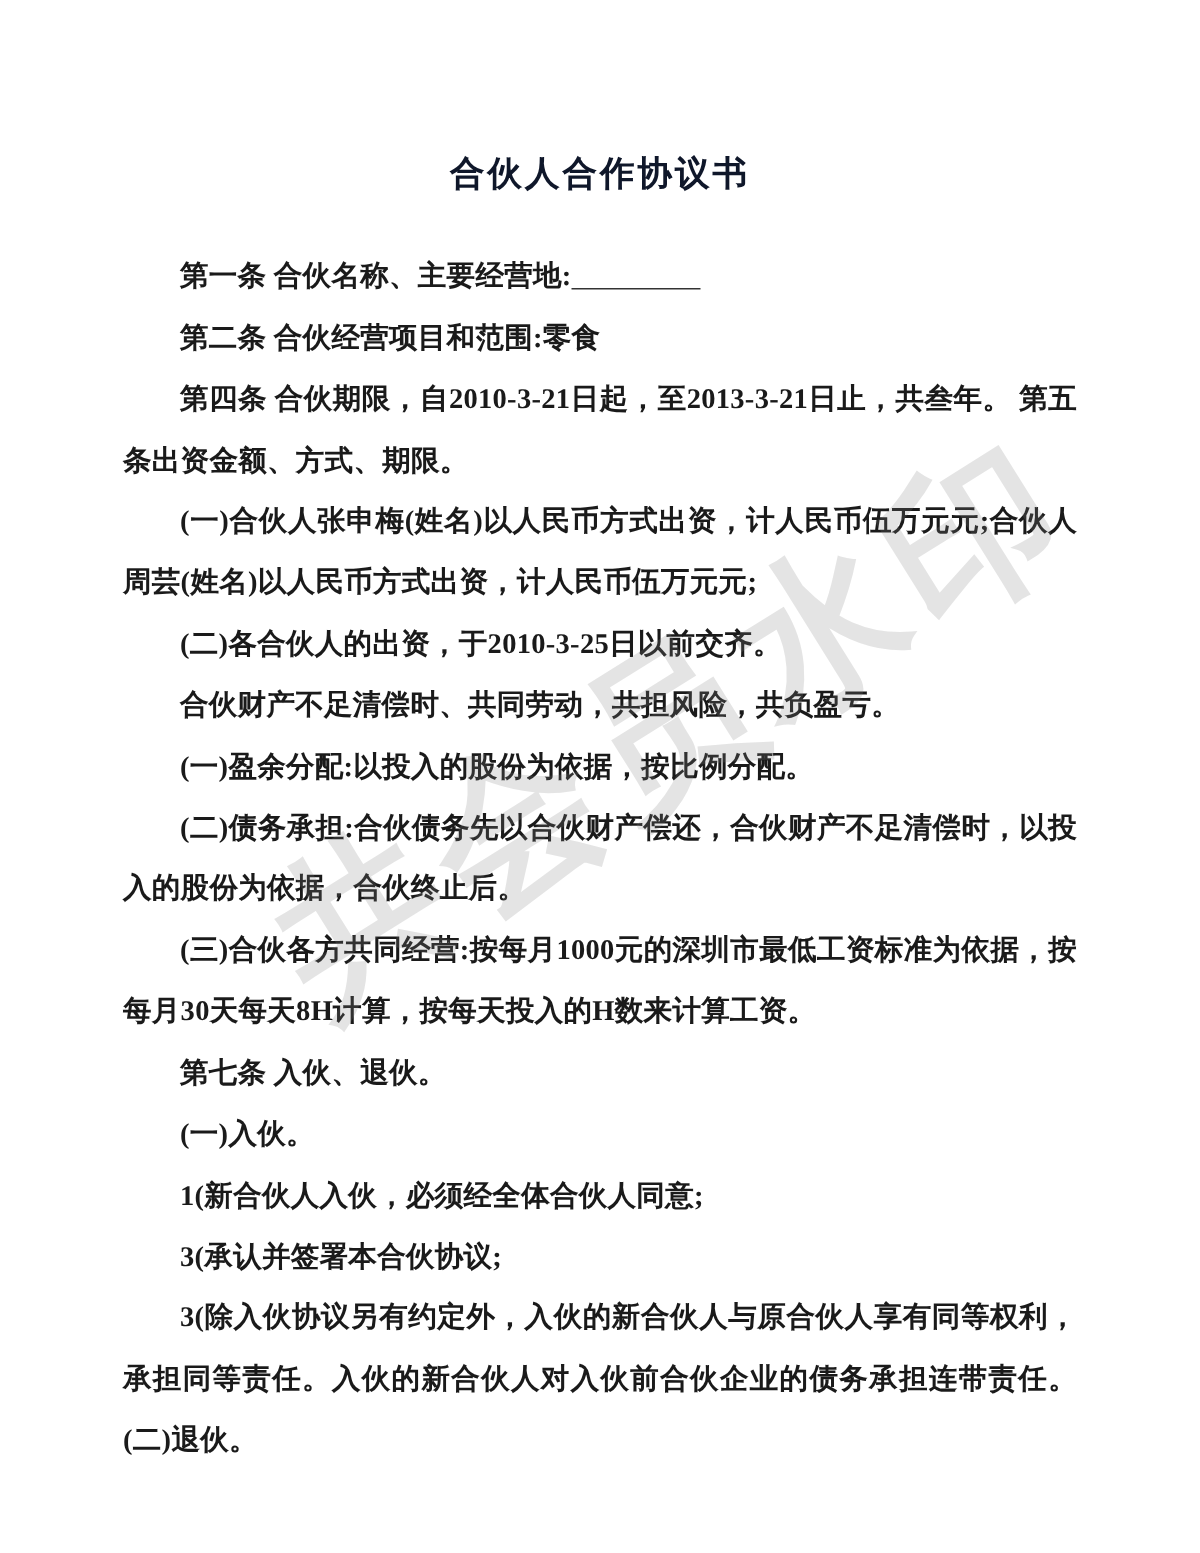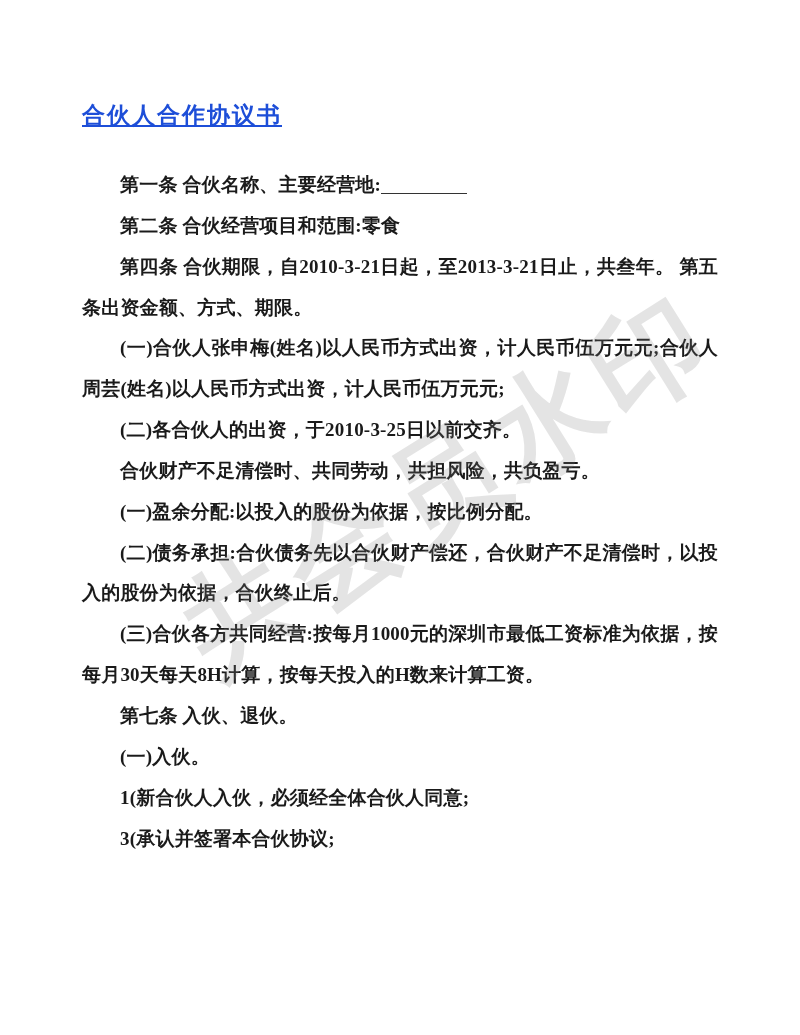--- a/index.html
+++ b/index.html
@@ -17,26 +17,26 @@
   }
   .page {
     position: relative;
     width: 800px;
     height: 1035px;
     background: #ffffff;
     box-sizing: border-box;
     padding: 100px 82px 40px 82px;
   }
   .doc-title {
+    text-align: center;
     font-size: 23px;
     font-weight: bold;
     letter-spacing: 2px;
     margin: 0 0 34px 0;
-    color: #1d4ed8;
-    text-decoration: underline;
+    color: #0f172a;
   }
   .para {
     font-size: 19px;
     line-height: 2.15;
     text-align: justify;
     margin: 0;
     text-indent: 2em;
     color: #1a1a1a;
     letter-spacing: 0.2px;
     font-weight: bold;
@@ -86,14 +86,15 @@
   <p class="para">(一)合伙人张申梅(姓名)以人民币方式出资，计人民币伍万元元;合伙人周芸(姓名)以人民币方式出资，计人民币伍万元元;</p>
   <p class="para">(二)各合伙人的出资，于2010-3-25日以前交齐。</p>
   <p class="para">合伙财产不足清偿时、共同劳动，共担风险，共负盈亏。</p>
   <p class="para">(一)盈余分配:以投入的股份为依据，按比例分配。</p>
   <p class="para">(二)债务承担:合伙债务先以合伙财产偿还，合伙财产不足清偿时，以投入的股份为依据，合伙终止后。</p>
   <p class="para">(三)合伙各方共同经营:按每月1000元的深圳市最低工资标准为依据，按每月30天每天8H计算，按每天投入的H数来计算工资。</p>
   <p class="para">第七条  入伙、退伙。</p>
   <p class="para">(一)入伙。</p>
   <p class="para">1(新合伙人入伙，必须经全体合伙人同意;</p>
   <p class="para">3(承认并签署本合伙协议;</p>
+  <p class="para">3(除入伙协议另有约定外，入伙的新合伙人与原合伙人享有同等权利，承担同等责任。入伙的新合伙人对入伙前合伙企业的债务承担连带责任。  (二)退伙。</p>
 
 </div>
 
 </body></html>

